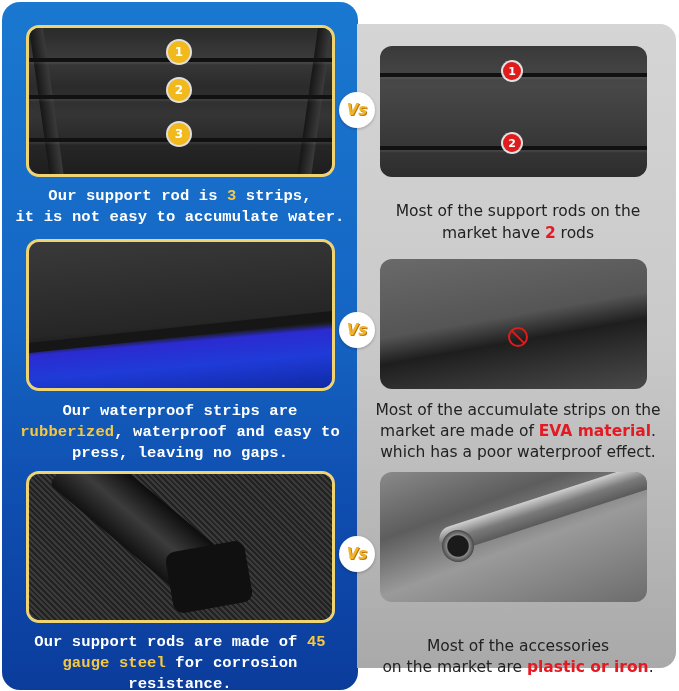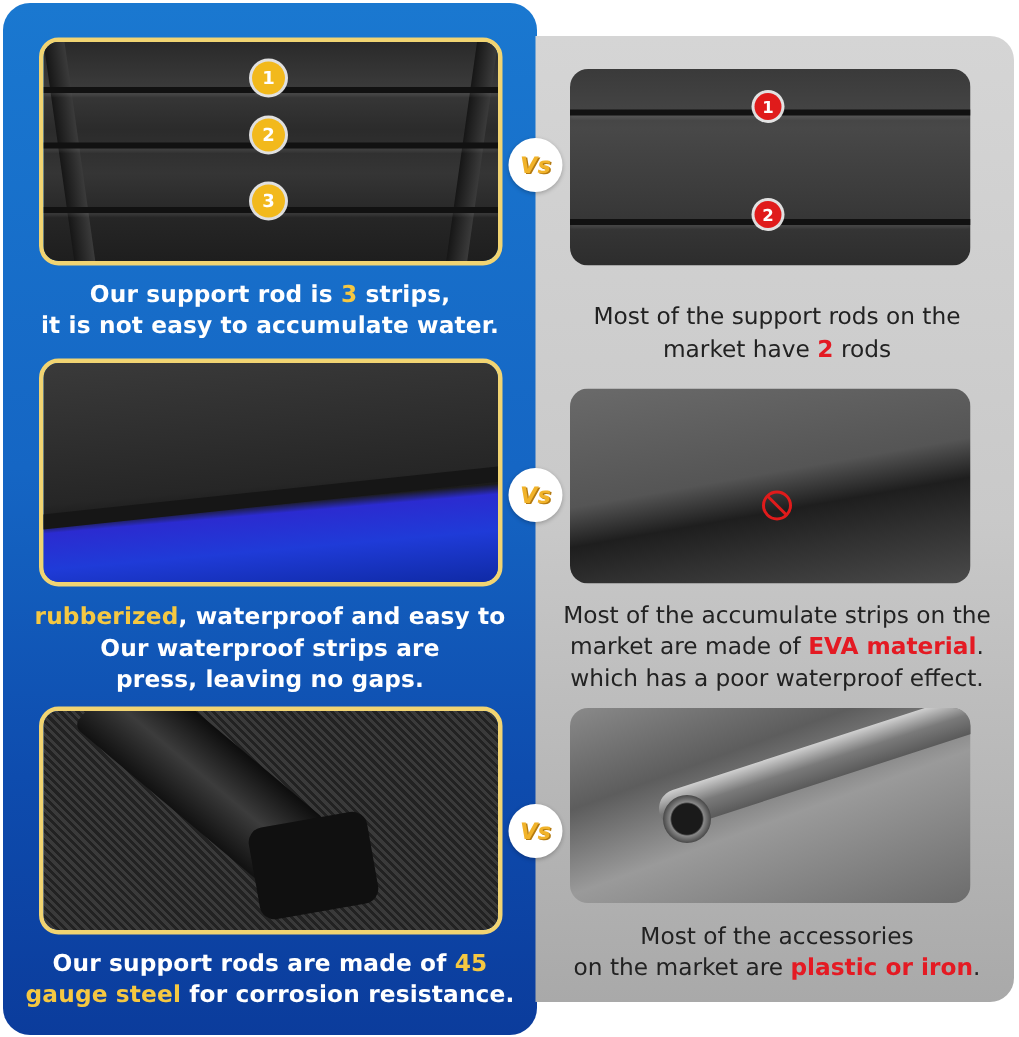--- a/index.html
+++ b/index.html
@@ -6,21 +6,21 @@
   body { width:679px; height:691px; background:#ffffff; position:relative; overflow:hidden;
          font-family:"DejaVu Sans","Liberation Sans",sans-serif; }
   .blue-panel { position:absolute; left:2px; top:2px; width:356px; height:688px; border-radius:18px;
     background:linear-gradient(180deg,#1a78d0 0%,#1566c4 45%,#0e4cae 75%,#0b3c9c 100%); }
   .gray-panel { position:absolute; left:357px; top:24px; width:319px; height:644px; border-radius:0 16px 16px 0;
     background:linear-gradient(180deg,#d5d5d5 0%,#c9c9c9 50%,#a9a9a9 100%); }
   .img { position:absolute; overflow:hidden; }
   .img.left { left:26px; width:303px; border:3px solid #f1d472; border-radius:13px; }
   .img.right { left:380px; width:267px; border-radius:12px; }
   .cap { position:absolute; text-align:center; font-size:15.5px; line-height:21px; }
-  .cap.left { left:8px; width:344px; color:#ffffff; font-weight:bold; letter-spacing:0.1px; }
+  .cap.left { left:8px; width:344px; color:#ffffff; font-weight:bold; letter-spacing:0.1px;font-family:Liberation Mono, monospace; }
   .cap.right { left:362px; width:312px; color:#222222; font-weight:normal; }
   .hl-y { color:#f5c842; }
   .hl-r { color:#e41a23; font-weight:bold; }
   .badge { position:absolute; width:22px; height:22px; border-radius:50%; display:flex; align-items:center; justify-content:center;
            font-size:12px; font-weight:bold; color:#ffffff; box-shadow:0 0 0 2px rgba(255,255,255,0.85); }
   .badge.y { background:#f2b91c; }
   .badge.r { background:#e01b1b; }
   .vs { position:absolute; left:339px; width:36px; height:36px; border-radius:50%; background:#ffffff;
         display:flex; align-items:center; justify-content:center; font-weight:bold; font-style:italic;
         font-size:15px; color:#f1b32a; text-shadow:1px 1px 0 #b47a10; box-shadow:0 1px 3px rgba(0,0,0,0.25); }
@@ -77,22 +77,22 @@
 <div class="cap right" style="top:187px;line-height:22px;margin-top:13px;">
   <div>Most of the support rods on the</div>
   <div><span>market have </span><span class="hl-r">2</span><span> rods</span></div>
 </div>
 
 <div class="img left" style="top:239px;height:146px;">
   <div class="cover2"></div>
   <div class="rail2"></div>
 </div>
 <div class="cap left" style="top:401px;">
+  <div>Our waterproof strips are</div>
   <div><span class="hl-y">rubberized</span><span>, waterproof and easy to</span></div>
-  <div>Our waterproof strips are</div>
   <div>press, leaving no gaps.</div>
 </div>
 
 <div class="img right" style="top:259px;height:130px;">
   <div class="gcover2"></div>
   <div class="no-icon"></div>
 </div>
 <div class="cap right" style="top:400px;">
   <div>Most of the accumulate strips on the</div>
   <div><span>market are made of </span><span class="hl-r">EVA material</span><span>.</span></div>
@@ -107,20 +107,20 @@
 <div class="cap left" style="top:632px;">
   <div><span>Our support rods are made of </span><span class="hl-y">45</span></div>
   <div><span class="hl-y">gauge steel</span><span> for corrosion resistance.</span></div>
 </div>
 
 <div class="img right" style="top:472px;height:130px;">
   <div class="gcover3"></div>
   <div class="tube"></div>
   <div class="tube-end"></div>
 </div>
-<div class="cap right" style="top:614px;">
+<div class="cap right" style="top:636px;">
   <div>Most of the accessories</div>
   <div><span>on the market are </span><span class="hl-r">plastic or iron</span><span>.</span></div>
 </div>
 
 <div class="vs" style="top:92px;">Vs</div>
 <div class="vs" style="top:312px;">Vs</div>
 <div class="vs" style="top:536px;">Vs</div>
 
 </body></html>

